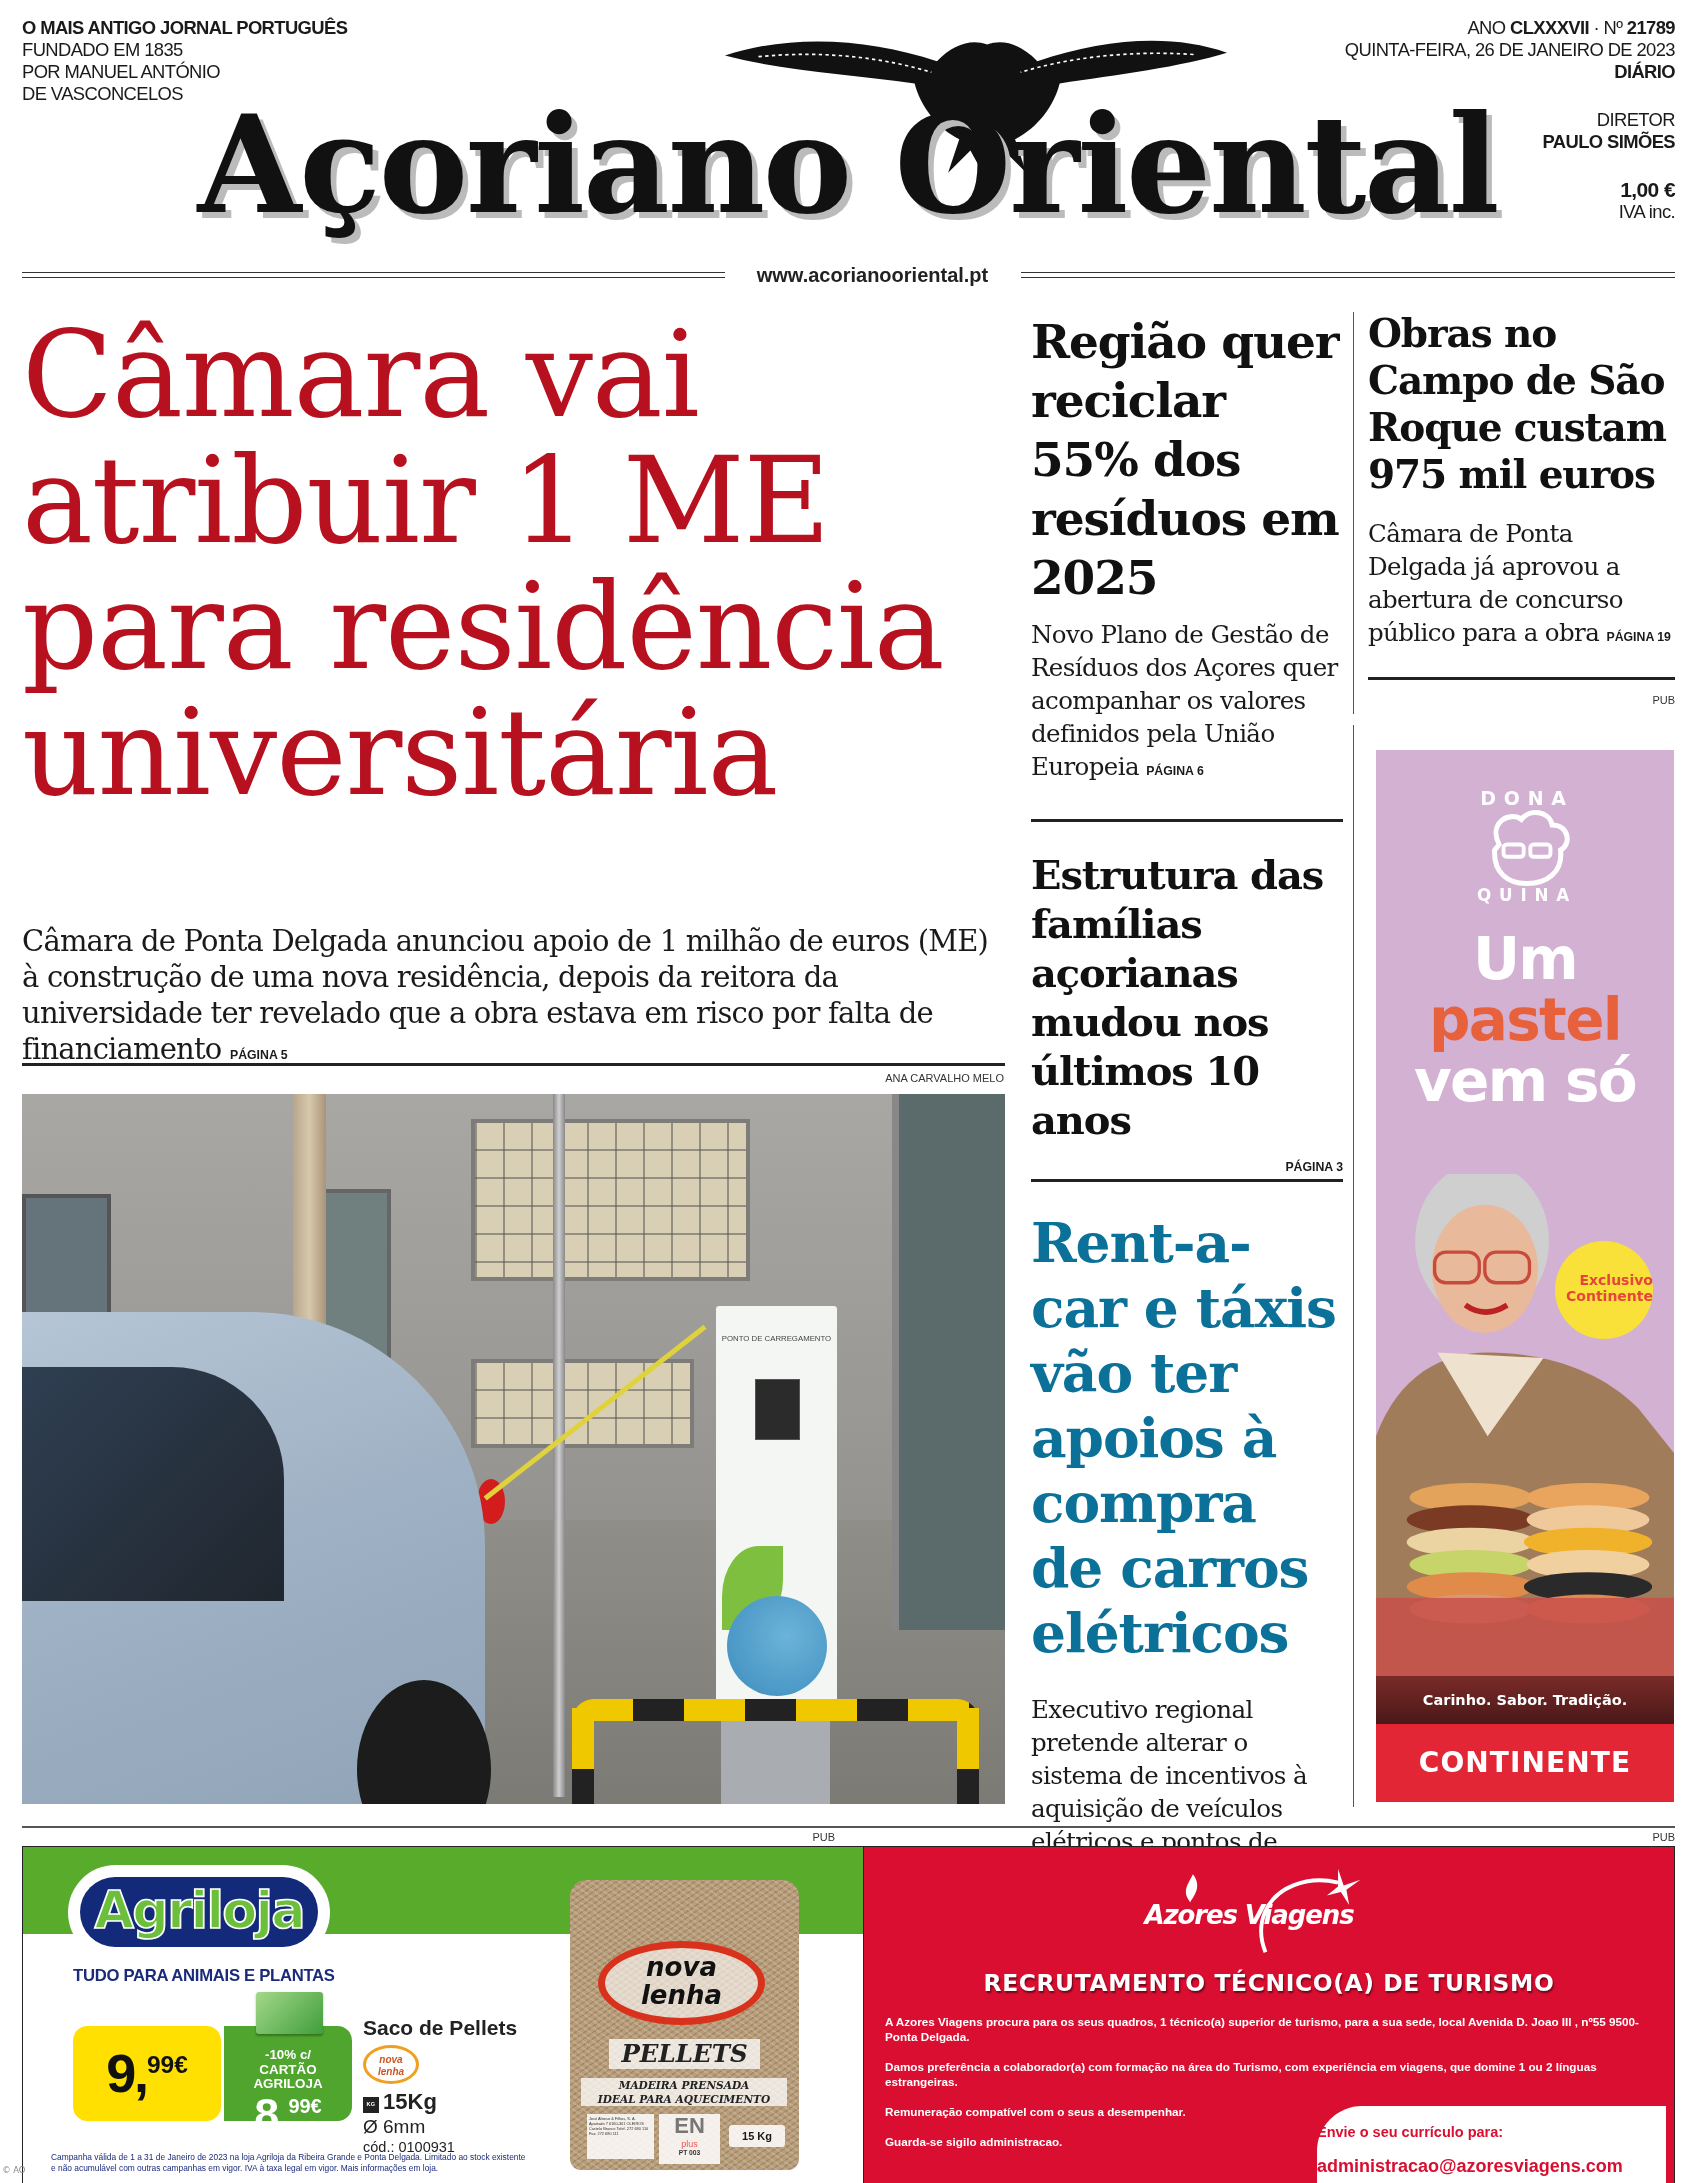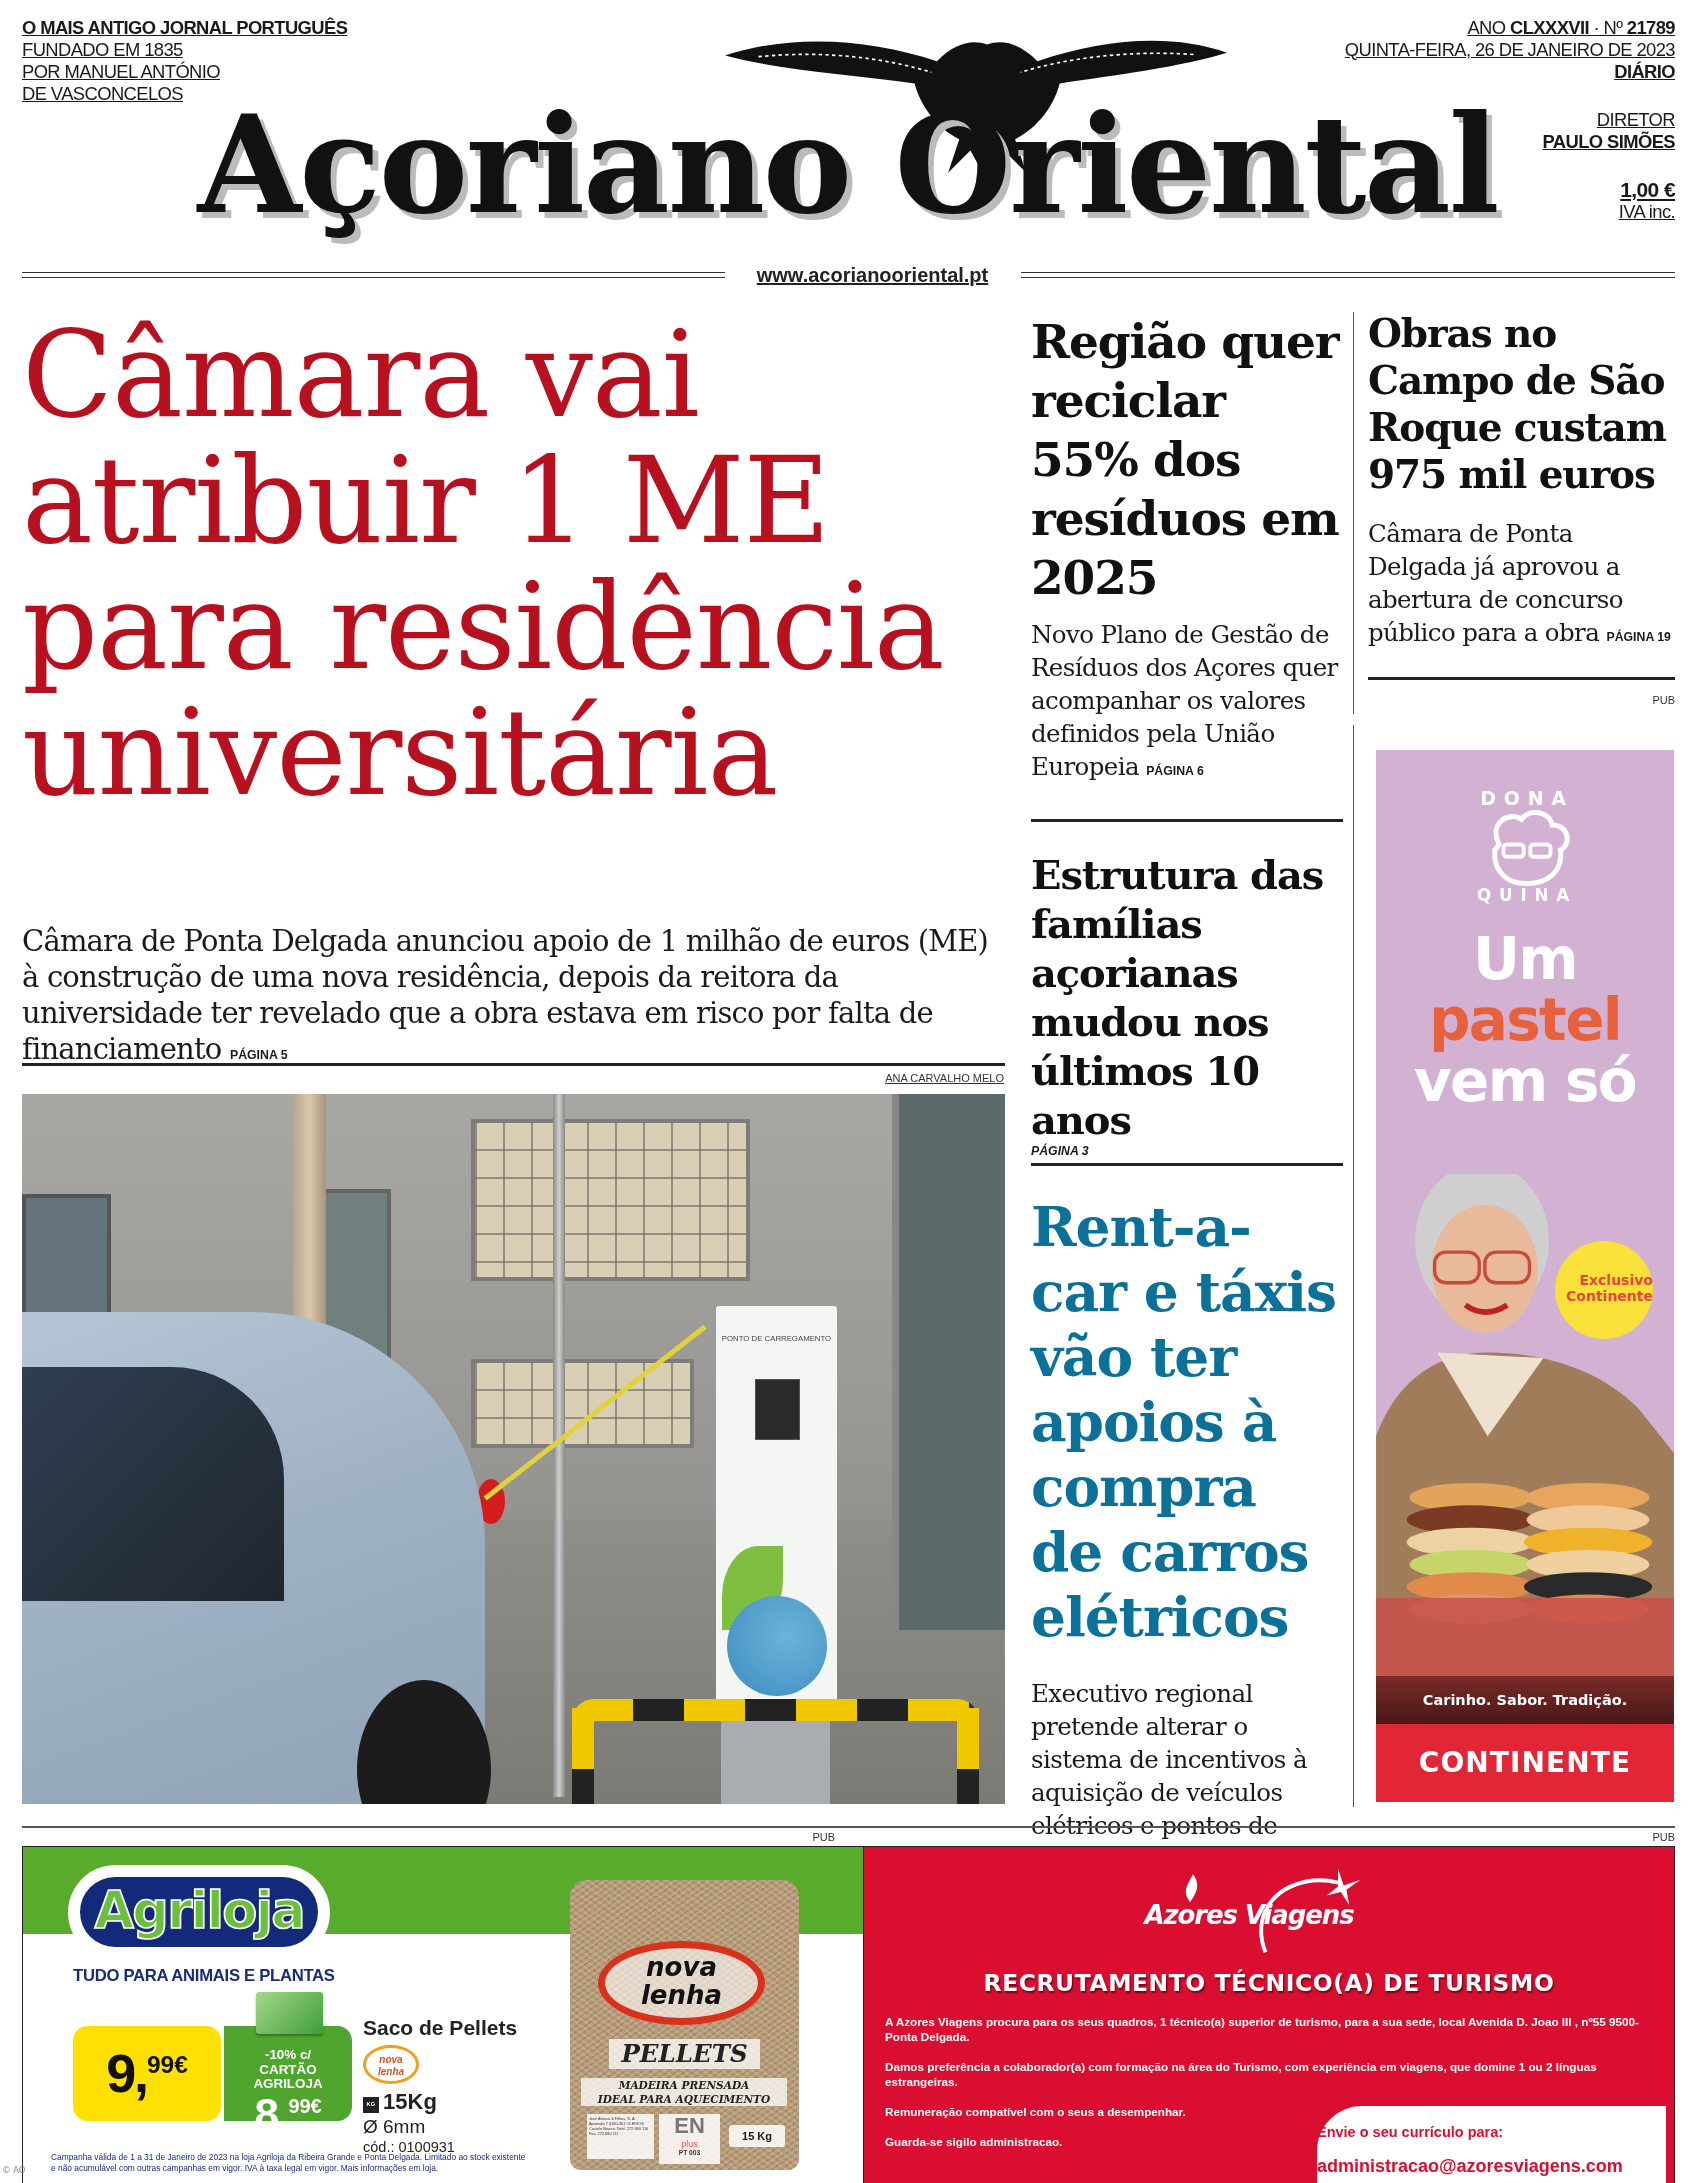--- a/index.html
+++ b/index.html
@@ -1,19 +1,19 @@
 <!DOCTYPE html>
 <html style="font-size:9px"><head>
 <meta charset="utf-8">
 <style>
   * { box-sizing: border-box; margin: 0; padding: 0; }
   html, body { width: 1697px; height: 2183px; background: #ffffff; overflow: hidden; }
   body { position: relative; font-family: "DejaVu Serif", serif; color: #1a1a1a; }
   .abs { position: absolute; }
-  .cond { font-family: "Liberation Sans", sans-serif; text-decoration: underline; }
+  .cond { font-family: "Liberation Sans", sans-serif; }
 
   
   #mast-left { left: 22px; top: 16.7px; width: 391px; line-height: 22px; font-size: 18.4px; letter-spacing: -0.6px; }
   #mast-left .b { font-weight: bold; }
   #mast-right { right: 22px; top: 16.7px; width: 391px; text-align: right; line-height: 22px; font-size: 18.4px; letter-spacing: -0.6px; }
   #mast-right .b { font-weight: bold; }
   #mast-right .gap { height: 26px; }
   #price { font-size: 21px; font-weight: bold; }
   #logo { left: 167px; top: 84px; width: 1361px; height: 162px; }
   #logo-text { position: absolute; left: 0; top: 0; width: 100%; text-align: center;
@@ -65,21 +65,21 @@
   #vline-a { left: 1353px; top: 312px; width: 1.1px; height: 402px; background: #555; }
   #vline-b { left: 1353px; top: 725px; width: 1.1px; height: 1082px; background: #555; }
   #col2 { left: 1031px; top: 312px; width: 312px; }
   .h-bold { font-weight: bold; color: #111; letter-spacing: -1.1px; }
   #h-regiao { font-size: 47px; line-height: 59px; }
   .lede { font-size: 24.5px; line-height: 33px; color: #1a1a1a; letter-spacing: -0.6px; }
   #lede-regiao { margin-top: 11px; }
   .rule { height: 2.8px; background: #222; }
   #rule-2a { margin-top: 31px; }
   #h-estrutura { margin-top: 28px; font-size: 40px; line-height: 49px; }
-  #pg3 { text-align: left; font-size: 12.3px; font-weight: bold; font-family: "Liberation Sans", sans-serif; margin-top: 0; font-style: italic; }
+  #pg3 { text-align: right; font-size: 12.3px; font-weight: bold; font-family: "Liberation Sans", sans-serif; margin-top: 16px; }
   #rule-2b { margin-top: 5.6px; }
   #h-rent { margin-top: 28px; font-size: 55px; line-height: 65px; color: #0b7199; letter-spacing: -1.1px; font-weight: bold; }
   #lede-rent { margin-top: 28px; }
 
   
   #col3 { left: 1368px; top: 310px; width: 307px; }
   #h-obras { font-size: 39px; line-height: 47px; }
   #lede-obras { margin-top: 19px; }
   #rule-3a { margin-top: 23.4px; }
   .pub { font-family: "Liberation Sans", sans-serif; font-size: 11px; color: #333; text-align: right; }

